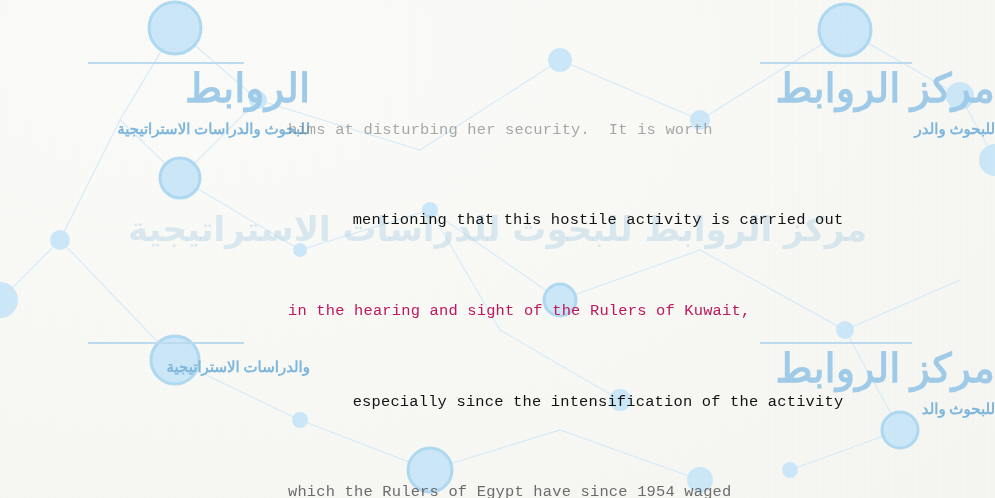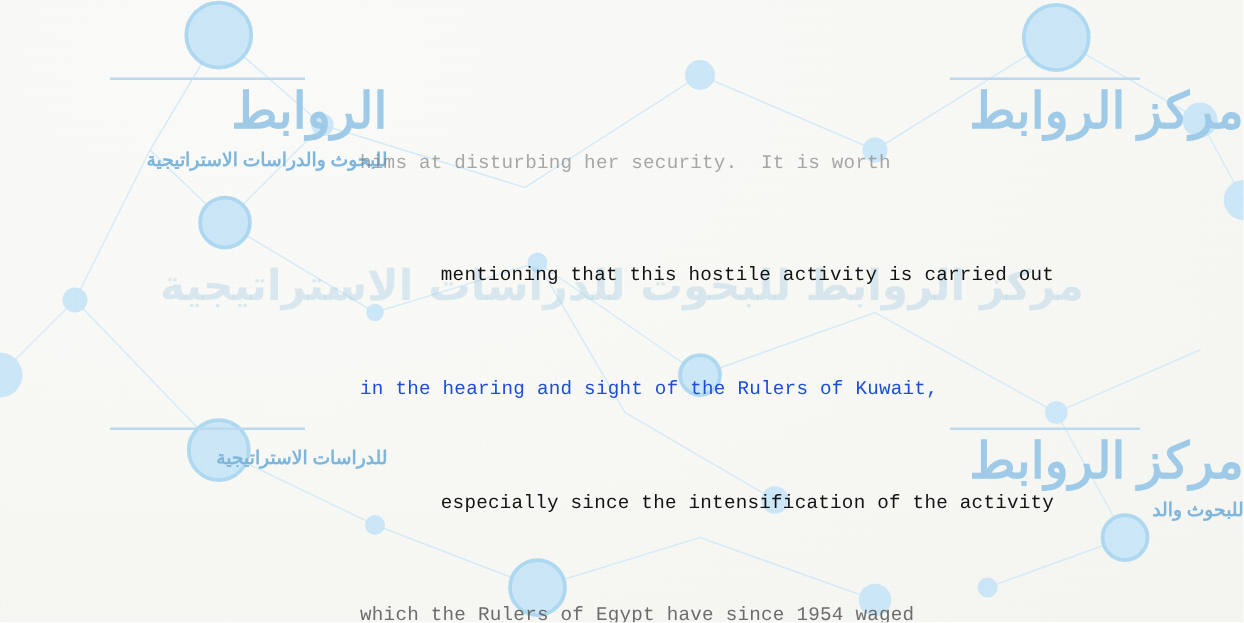--- a/index.html
+++ b/index.html
@@ -97,21 +97,21 @@
     color: #1d1d1d;
     font-family: "Liberation Mono", monospace;
     font-size: 15.4px;
     line-height: 30.2px;
     letter-spacing: .2px;
     white-space: pre;
   }
   .doc-text p { margin: 0; }
   .line { display: block; margin-left: 20px; }
   
-  .f-1 { color: #1d4ed8; }
+  .f-1 { color: #be185d; }
   .f-2 { color: #000000; opacity: .92; text-align: center; }
   .f-3 { color: #555; opacity: .85; }
   .f-5 { color: #7d7d7d; opacity: .66; }
 </style>
 </head>
 <body>
 
 <div id="page">
 
   <div class="paper-tint"></div>
@@ -169,24 +169,25 @@
   <div class="wm-rule" style="left:88px;  top:342px; width:156px;"></div>
   <div class="wm-rule" style="left:760px; top:342px; width:152px;"></div>
 
   <div class="wm-logo" style="left:60px; top:68px; width:250px;">
     <span class="wm-main">الروابط</span>
     <span class="wm-sub">للبحوث والدراسات الاستراتيجية</span>
   </div>
 
   <div class="wm-logo" style="left:720px; top:68px; width:275px;">
     <span class="wm-main">مركز الروابط</span>
+    <span class="wm-sub">للبحوث والدر</span>
   </div>
 
   <div class="wm-logo" style="left:60px; top:348px; width:250px;">
-    <span class="wm-sub">للدراسات الاستراتيجية</span>
+    <span class="wm-sub">والدراسات الاستراتيجية</span>
   </div>
 
   <div class="wm-logo" style="left:720px; top:348px; width:275px;">
     <span class="wm-main">مركز الروابط</span>
     <span class="wm-sub">للبحوث والد</span>
   </div>
 
   <div class="wm-center">مركز الروابط للبحوث للدراسات الاستراتيجية</div>
 
   <div class="doc-text">

